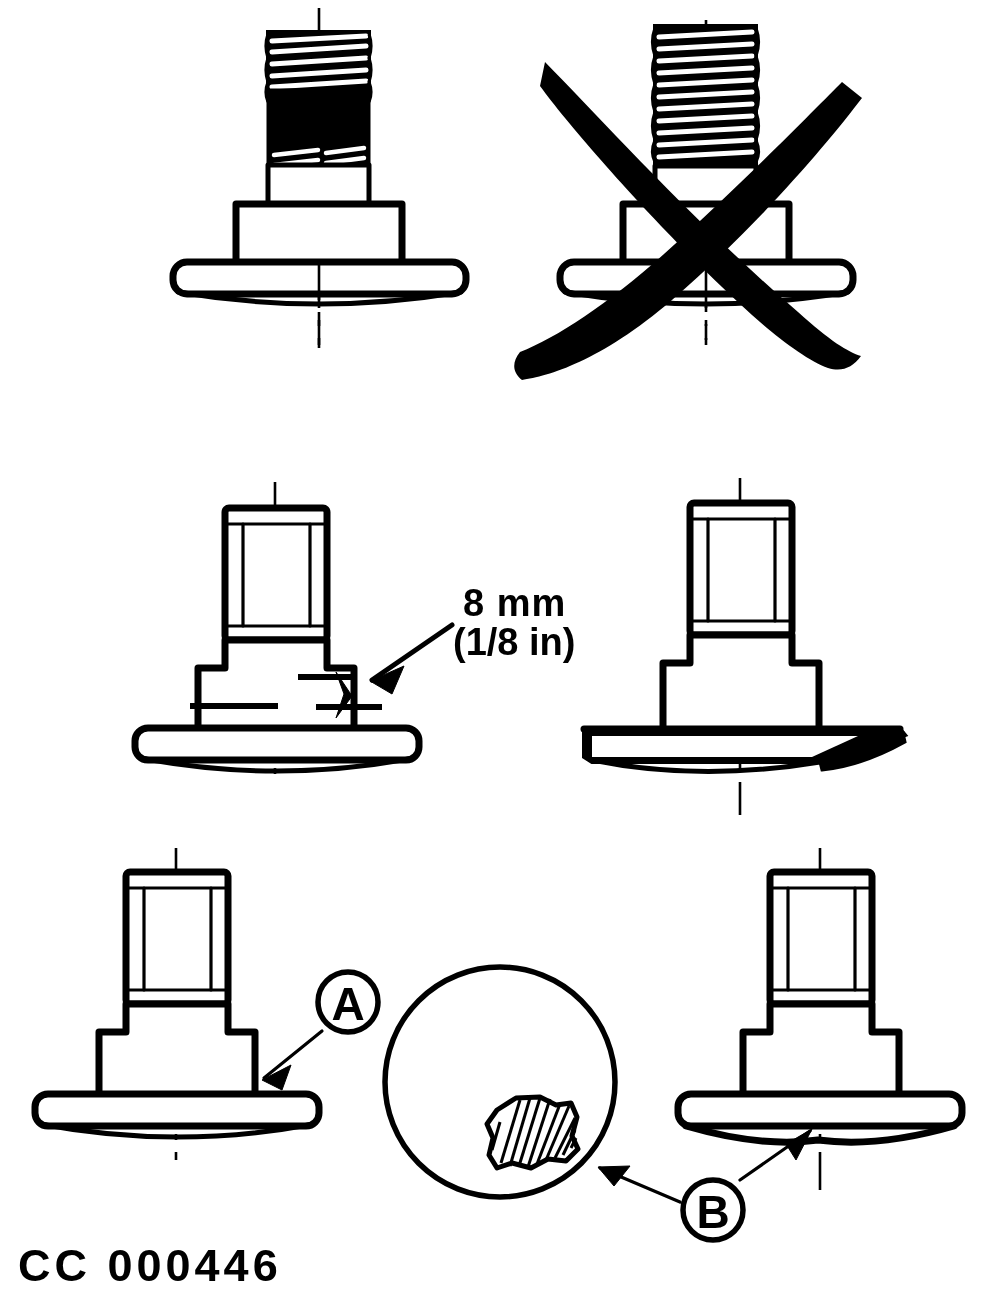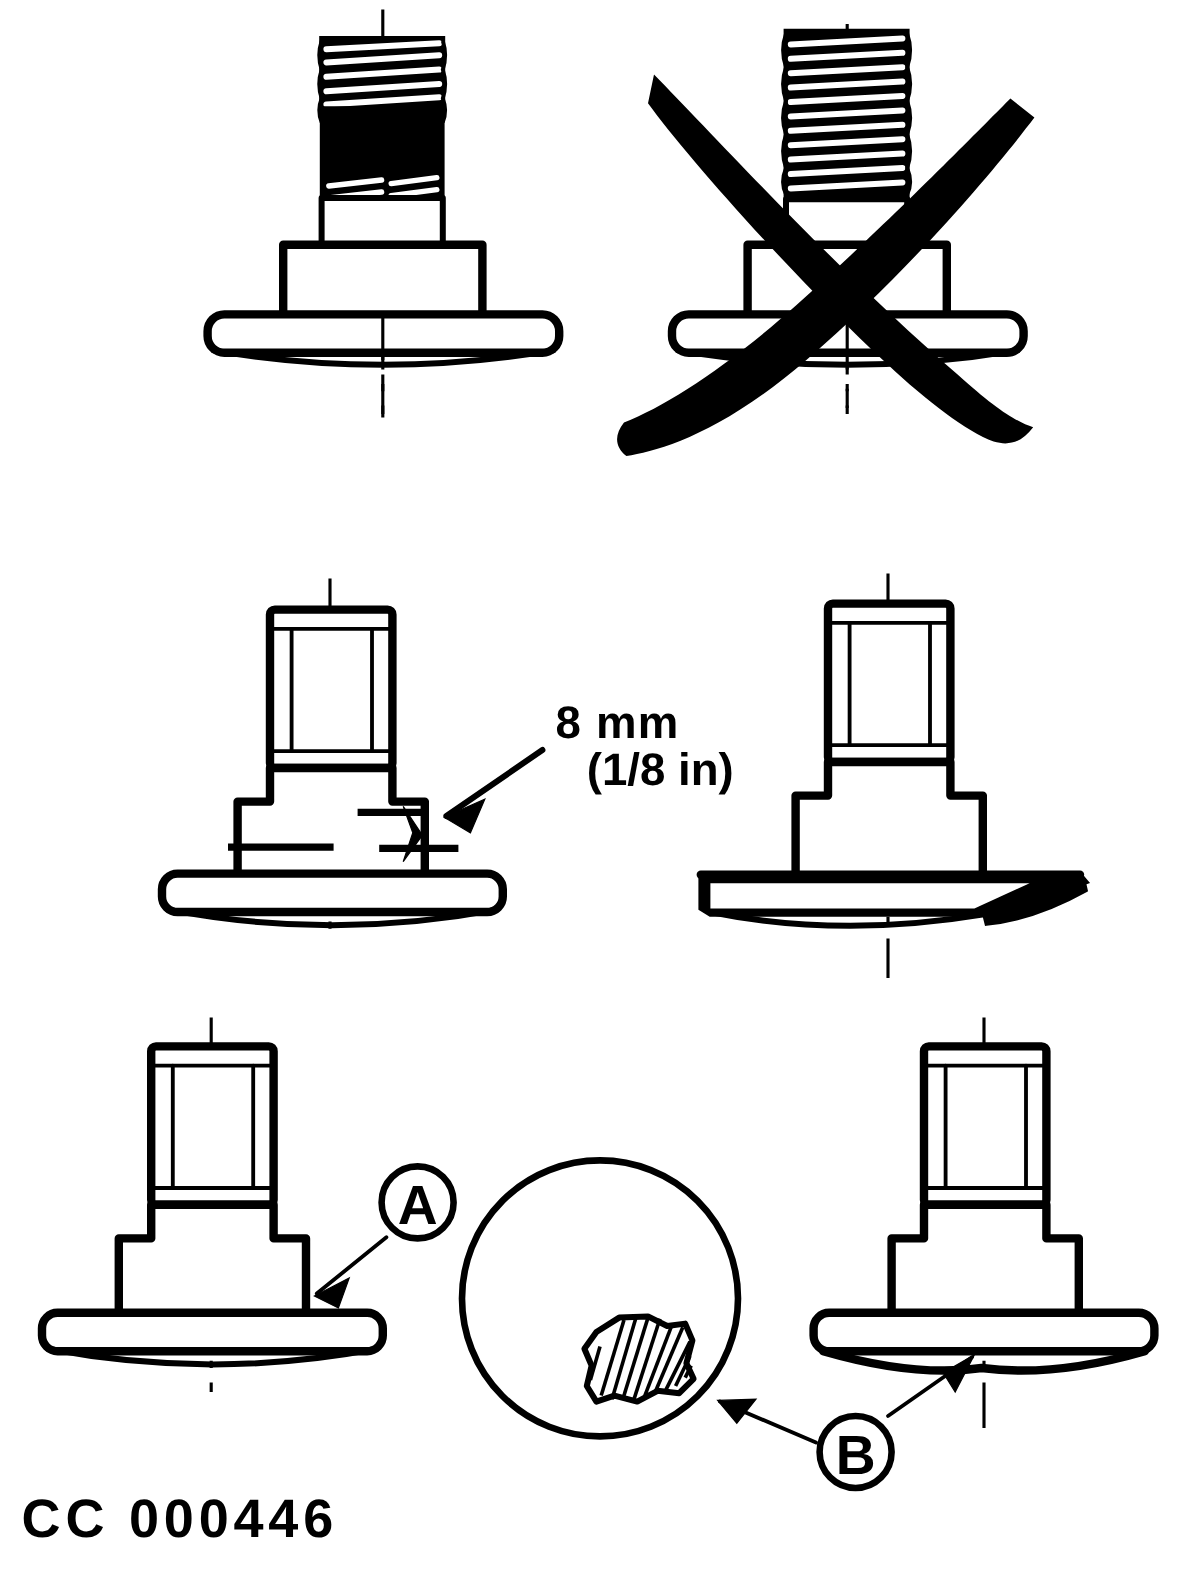--- a/index.html
+++ b/index.html
@@ -11,21 +11,21 @@
     font-family:"Liberation Sans", sans-serif;
     font-size:45px;font-weight:700;letter-spacing:4px;
     color:#000;line-height:1;white-space:pre;text-align:center;
   }
   .dim-label{
     position:absolute;
     font-family:"Liberation Sans", sans-serif;
     font-weight:700;color:#000;line-height:1.06;white-space:pre;
   }
   #dim-mm{left:463px;top:583px;font-size:38px;letter-spacing:1px;}
-  #dim-in{left:453px;top:622px;font-size:38px;letter-spacing:0px;margin-left:36px;}
+  #dim-in{left:453px;top:622px;font-size:38px;letter-spacing:0px;}
   svg{display:block;}
   .ln{fill:none;stroke:#000;}
   .solid-thick{stroke-width:7;stroke-linejoin:round;stroke-linecap:round;}
   .solid-med{stroke-width:5;stroke-linejoin:round;stroke-linecap:round;}
   .solid-thin{stroke-width:3.2;stroke-linecap:round;}
   .center{stroke-width:2.6;stroke-dasharray:46 12 6 12;stroke-linecap:butt;}
   .dimline{stroke-width:6;stroke-linecap:butt;}
   .fillblk{fill:#000;stroke:#000;}
   .fillwht{fill:#ffffff;stroke:#000;}
   .callout-circ{fill:#ffffff;stroke:#000;stroke-width:5.5;}

